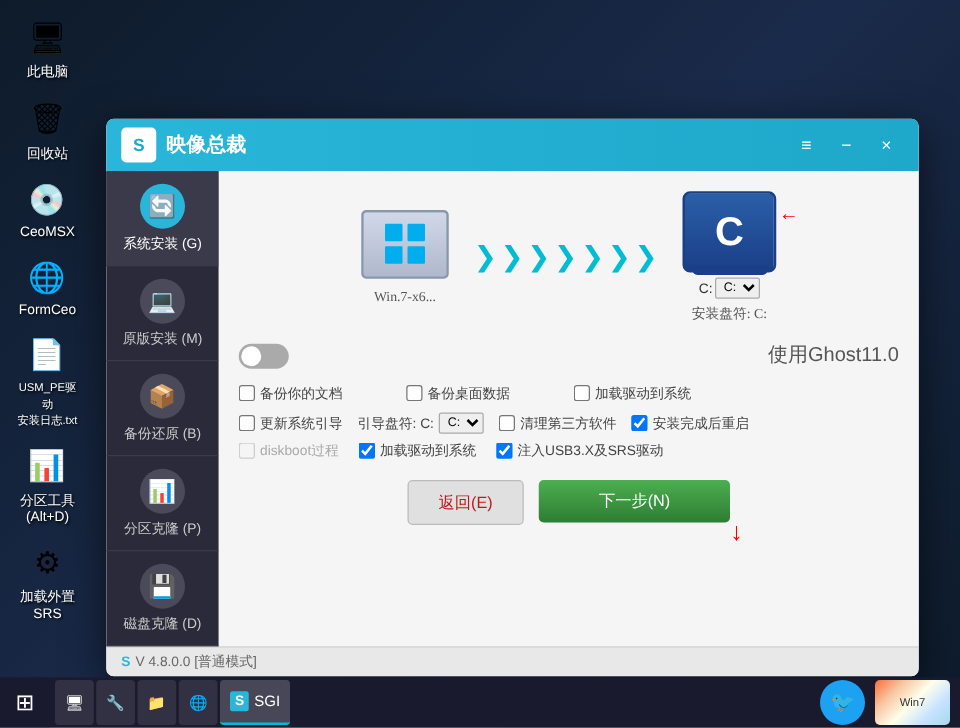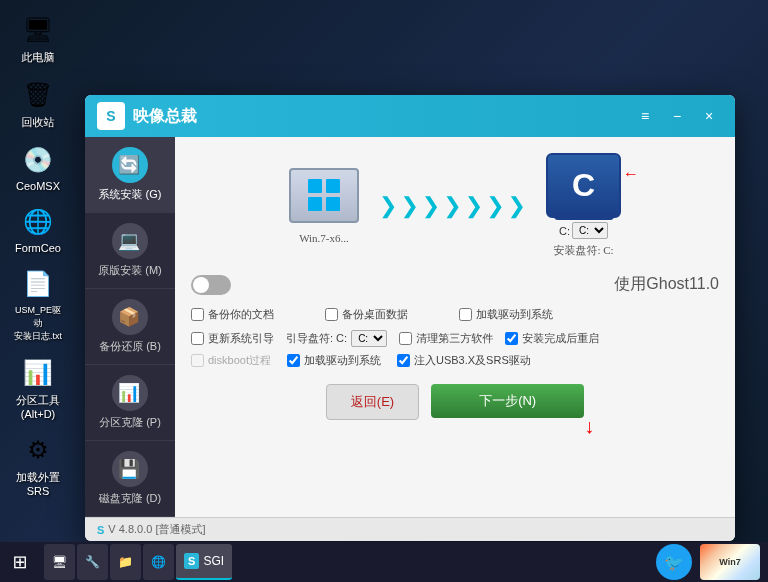--- a/index.html
+++ b/index.html
@@ -663,17 +663,17 @@
         <span>🌐</span>
       </div>
       <div class="taskbar-item active">
         <span style="background:#29b6d8;color:white;padding:2px 4px;border-radius:2px;font-weight:bold;font-size:11px">S</span>
         <span>SGI</span>
       </div>
     </div>
     <div class="taskbar-right">
       <div class="twitter-icon">🐦</div>
       <div class="win7-logo">
-        <span style="font-size:9px;font-weight:bold;color:#333">Win7</span>
+        <span style="font-size:9px;font-weight:normal;color:#333">Win7</span>
       </div>
     </div>
   </div>
 </div>
 
 </body></html>

